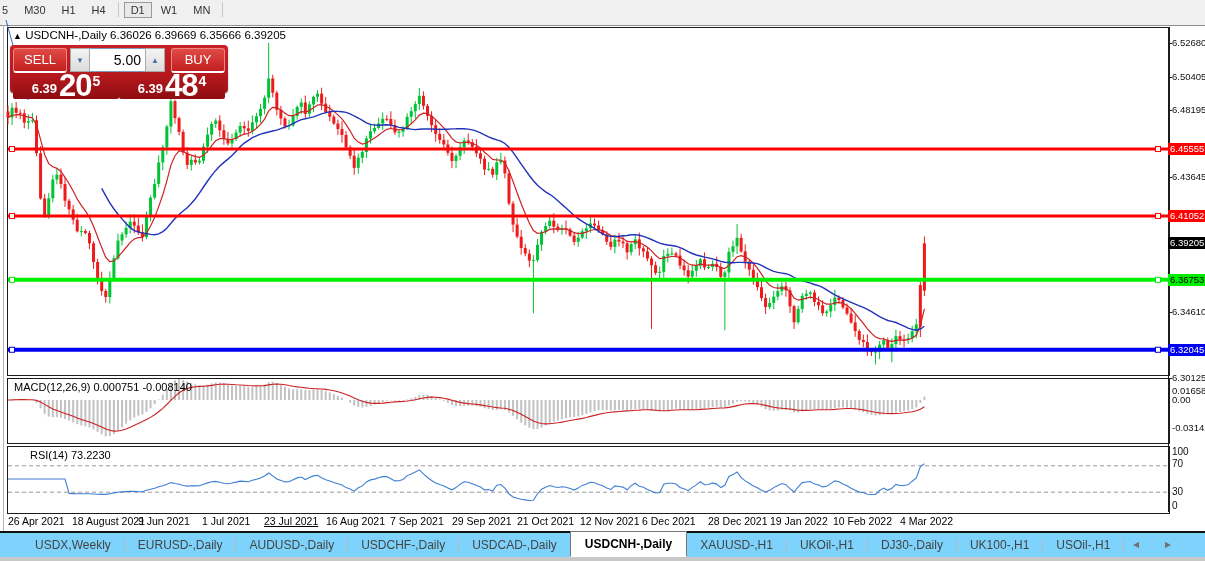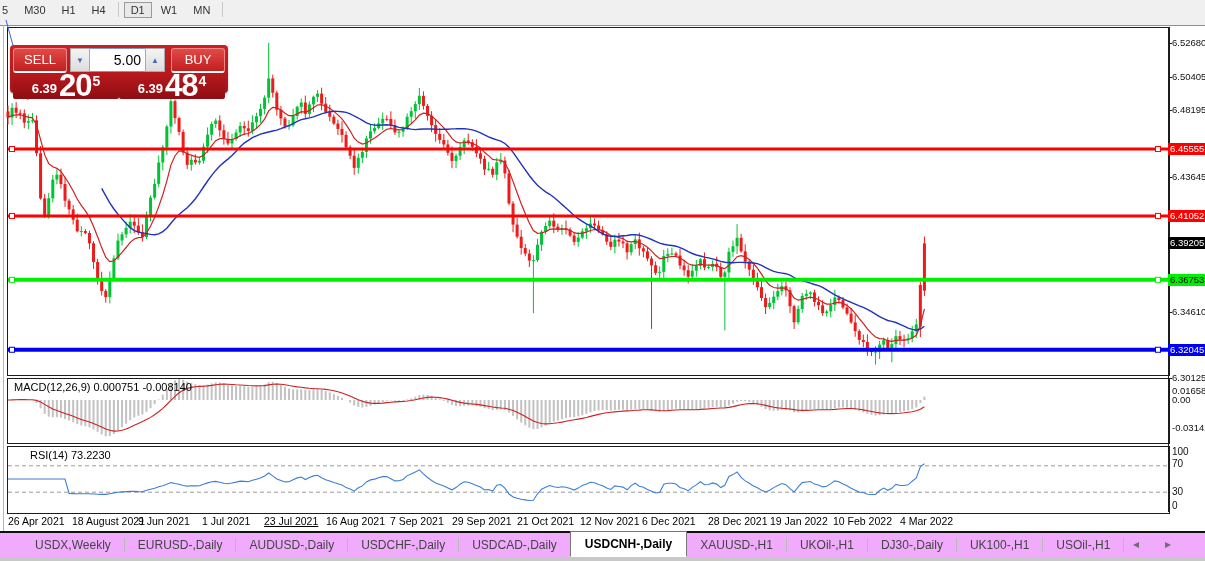--- a/index.html
+++ b/index.html
@@ -39,21 +39,21 @@
   .bigquote{position:absolute;top:29px;height:25px;width:106px;background:linear-gradient(#b8191d,#8e0d12);
         border-radius:2px;color:#fff;display:flex;align-items:flex-end;justify-content:center;cursor:pointer;}
   #sell-quote{left:3px;} #buy-quote{right:3px;}
   .q-small{font-size:13px;font-weight:bold;margin:16px 2px 3px 0;}
   .q-big{font-size:31px;font-weight:bold;line-height:26px;letter-spacing:-1px;}
   .q-sup{font-size:14px;font-weight:bold;margin:0 0 10px 1px;}
   
   .indlbl{position:absolute;font-size:11px;color:#000;white-space:nowrap;}
   
   #tabbar-line{position:absolute;left:0;top:531px;width:1205px;height:2px;background:#111;}
-  #tabbar{position:absolute;left:0;top:533px;width:1205px;height:24px;background:#f0abfc;
+  #tabbar{position:absolute;left:0;top:533px;width:1205px;height:24px;background:#7dd3fc;
           display:flex;align-items:center;font-size:12px;color:#444;}
   .tab{padding:3px 13px;cursor:pointer;white-space:nowrap;height:16px;line-height:16px;}
   .tab.active{background:#fff;border:1px solid #777;border-bottom:1px solid #fff;color:#000;font-weight:bold;margin-top:-2px;padding:4px 14px;}
   .tabsep{width:1px;height:14px;background:#b9b9b9;}
   #tab-arrows{position:absolute;right:8px;top:537px;font-size:12px;color:#6e6e6e;letter-spacing:26px;cursor:pointer;}
   #bottom-strip{position:absolute;left:0;top:557px;width:1205px;height:4px;background:#c8c8c8;}
 </style>
 </head>
 <body>
 
@@ -777,20 +777,25 @@
         <line x1="916.2790000000001" y1="400" x2="916.2790000000001" y2="407.5010494848471" stroke="#c2c2c2" stroke-width="2"></line>
         <line x1="920.3520000000001" y1="400" x2="920.3520000000001" y2="403.1888186533877" stroke="#c2c2c2" stroke-width="2"></line>
         <line x1="924.4250000000001" y1="400" x2="924.4250000000001" y2="396.65199611325636" stroke="#c2c2c2" stroke-width="2"></line>
       </g>
       <path d="M8.0 400.0L12.1 399.9L16.1 399.7L20.2 399.6L24.3 399.6L28.4 399.7L32.4 399.8L36.5 400.4L40.6 402.0L44.7 404.4L48.7 406.8L52.8 408.9L56.9 410.6L60.9 412.0L65.0 413.4L69.1 414.8L73.2 416.3L77.2 417.9L81.3 419.4L85.4 420.8L89.5 422.1L93.5 423.6L97.6 425.2L101.7 427.1L105.8 428.9L109.8 430.3L113.9 431.1L118.0 431.0L122.0 430.2L126.1 428.9L130.2 427.2L134.3 425.3L138.3 423.4L142.4 421.6L146.5 419.6L150.6 417.4L154.6 414.7L158.7 411.7L162.8 408.3L166.8 404.5L170.9 400.3L175.0 396.3L179.1 392.8L183.1 390.2L187.2 388.5L191.3 387.4L195.4 386.7L199.4 386.4L203.5 386.2L207.6 385.9L211.7 385.4L215.7 384.8L219.8 384.3L223.9 384.1L227.9 384.3L232.0 384.5L236.1 384.8L240.2 385.0L244.2 385.2L248.3 385.5L252.4 385.7L256.5 385.9L260.5 385.8L264.6 385.6L268.7 384.9L272.7 384.3L276.8 384.0L280.9 384.2L285.0 384.7L289.0 385.5L293.1 386.2L297.2 386.9L301.3 387.3L305.3 387.9L309.4 388.3L313.5 388.6L317.5 388.8L321.6 389.0L325.7 389.4L329.8 390.0L333.8 390.8L337.9 391.8L342.0 393.0L346.1 394.4L350.1 396.1L354.2 398.0L358.3 399.8L362.4 401.3L366.4 402.4L370.5 403.1L374.6 403.4L378.6 403.4L382.7 403.1L386.8 402.6L390.9 402.2L394.9 401.9L399.0 401.6L403.1 401.4L407.2 401.0L411.2 400.5L415.3 399.7L419.4 398.8L423.4 398.0L427.5 397.4L431.6 397.1L435.7 397.2L439.7 397.6L443.8 398.2L447.9 399.1L452.0 400.3L456.0 401.4L460.1 402.4L464.2 403.1L468.2 403.6L472.3 404.0L476.4 404.4L480.5 404.9L484.5 405.6L488.6 406.3L492.7 407.0L496.8 407.6L500.8 408.0L504.9 408.3L509.0 409.2L513.1 410.5L517.1 412.3L521.2 414.3L525.3 416.5L529.3 418.8L533.4 420.9L537.5 422.5L541.6 423.5L545.6 423.9L549.7 423.7L553.8 423.3L557.9 422.8L561.9 422.1L566.0 421.2L570.1 420.5L574.1 419.8L578.2 419.1L582.3 418.4L586.4 417.5L590.4 416.4L594.5 415.4L598.6 414.4L602.7 413.5L606.7 412.8L610.8 412.3L614.9 411.9L619.0 411.5L623.0 411.1L627.1 410.9L631.2 410.7L635.2 410.3L639.3 410.1L643.4 409.8L647.5 409.8L651.5 409.9L655.6 410.2L659.7 410.5L663.8 410.7L667.8 410.6L671.9 410.3L676.0 410.0L680.0 409.8L684.1 409.7L688.2 409.7L692.3 409.7L696.3 409.7L700.4 409.4L704.5 409.1L708.6 408.9L712.6 408.5L716.7 408.2L720.8 408.0L724.8 407.9L728.9 407.4L733.0 406.6L737.1 405.6L741.1 404.7L745.2 404.0L749.3 403.6L753.4 403.6L757.4 403.8L761.5 404.5L765.6 405.4L769.7 406.4L773.7 407.3L777.8 407.9L781.9 408.3L785.9 408.6L790.0 409.0L794.1 409.6L798.2 410.2L802.2 410.4L806.3 410.4L810.4 410.2L814.5 410.0L818.5 409.8L822.6 409.8L826.7 409.8L830.7 409.7L834.8 409.4L838.9 409.0L843.0 408.7L847.0 408.5L851.1 408.5L855.2 408.8L859.3 409.2L863.3 409.9L867.4 410.7L871.5 411.5L875.5 412.3L879.6 412.9L883.7 413.3L887.8 413.5L891.8 413.6L895.9 413.5L900.0 413.2L904.1 412.8L908.1 412.3L912.2 411.7L916.3 410.8L920.4 409.3L924.4 406.8" fill="none" stroke="#cc2222" stroke-width="1.1"></path>
       <line x1="8" y1="465.8" x2="1168" y2="465.8" stroke="#9a9a9a" stroke-width="1" stroke-dasharray="4 3"></line>
       <line x1="8" y1="492.2" x2="1168" y2="492.2" stroke="#9a9a9a" stroke-width="1" stroke-dasharray="4 3"></line>
       <path d="M8.0 479.0L12.1 479.0L16.1 479.0L20.2 479.0L24.3 479.0L28.4 479.0L32.4 479.0L36.5 479.0L40.6 479.0L44.7 479.0L48.7 479.0L52.8 479.0L56.9 479.0L60.9 479.0L65.0 479.0L69.1 493.5L73.2 493.6L77.2 493.7L81.3 493.7L85.4 493.7L89.5 493.8L93.5 494.0L97.6 494.2L101.7 494.4L105.8 494.4L109.8 493.7L113.9 492.9L118.0 492.2L122.0 491.9L126.1 491.6L130.2 491.3L134.3 491.4L138.3 491.6L142.4 491.7L146.5 490.3L150.6 489.2L154.6 488.3L158.7 486.8L162.8 485.8L166.8 484.3L170.9 482.6L175.0 483.5L179.1 484.3L183.1 485.5L187.2 486.1L191.3 485.7L195.4 485.9L199.4 485.7L203.5 484.2L207.6 482.9L211.7 481.8L215.7 481.4L219.8 482.3L223.9 483.2L227.9 483.7L232.0 483.0L236.1 482.1L240.2 481.1L244.2 481.4L248.3 481.8L252.4 480.3L256.5 479.2L260.5 477.9L264.6 476.0L268.7 473.0L272.7 475.9L276.8 479.0L280.9 480.5L285.0 481.9L289.0 481.7L293.1 479.7L297.2 477.9L301.3 477.0L305.3 479.5L309.4 477.5L313.5 475.9L317.5 475.3L321.6 477.8L325.7 479.8L329.8 480.9L333.8 482.5L337.9 483.7L342.0 485.0L346.1 487.6L350.1 489.1L354.2 491.2L358.3 487.8L362.4 485.9L366.4 481.9L370.5 479.9L374.6 479.1L378.6 477.8L382.7 476.6L386.8 476.6L390.9 478.7L394.9 480.9L399.0 480.7L403.1 479.5L407.2 475.6L411.2 473.9L415.3 471.9L419.4 469.8L423.4 473.9L427.5 477.5L431.6 480.5L435.7 483.0L439.7 484.6L443.8 485.9L447.9 487.9L452.0 489.8L456.0 487.6L460.1 484.2L464.2 481.7L468.2 482.2L472.3 483.7L476.4 485.6L480.5 487.1L484.5 489.9L488.6 489.5L492.7 491.0L496.8 485.2L500.8 484.5L504.9 488.1L509.0 494.0L513.1 496.9L517.1 498.2L521.2 499.3L525.3 499.9L529.3 500.5L533.4 500.3L537.5 493.8L541.6 489.2L545.6 487.2L549.7 485.5L553.8 486.8L557.9 487.5L561.9 486.8L566.0 487.2L570.1 488.6L574.1 490.1L578.2 488.1L582.3 485.4L586.4 484.1L590.4 482.2L594.5 482.8L598.6 484.5L602.7 485.8L606.7 488.1L610.8 489.5L614.9 485.9L619.0 486.5L623.0 487.1L627.1 489.8L631.2 485.6L635.2 483.2L639.3 486.3L643.4 487.2L647.5 489.4L651.5 491.2L655.6 493.0L659.7 492.4L663.8 484.3L667.8 483.3L671.9 483.2L676.0 484.0L680.0 487.4L684.1 488.8L688.2 490.7L692.3 487.4L696.3 484.9L700.4 481.7L704.5 484.7L708.6 484.5L712.6 482.9L716.7 484.1L720.8 487.6L724.8 485.3L728.9 476.4L733.0 474.6L737.1 472.0L741.1 477.4L745.2 480.9L749.3 483.3L753.4 486.0L757.4 487.8L761.5 490.2L765.6 492.0L769.7 490.3L773.7 487.6L777.8 485.4L781.9 483.5L785.9 484.7L790.0 488.7L794.1 492.0L798.2 486.9L802.2 482.6L806.3 482.0L810.4 481.5L814.5 484.1L818.5 485.0L822.6 486.9L826.7 486.2L830.7 483.6L834.8 480.9L838.9 481.7L843.0 484.0L847.0 485.8L851.1 488.2L855.2 490.2L859.3 492.1L863.3 492.5L867.4 494.3L871.5 494.5L875.5 494.4L879.6 490.5L883.7 488.1L887.8 490.3L891.8 488.3L895.9 484.4L900.0 485.5L904.1 485.5L908.1 484.8L912.2 481.2L916.3 478.0L920.4 466.6L924.4 463.7" fill="none" stroke="#3e7fd4" stroke-width="1.1"></path>
     </svg>
 
+  <div class="title" style="left:13px;top:29px;">
+    <span style="font-size:9px;">▲</span>
+    <span>USDCNH-,Daily</span>
+    <span>6.36026 6.39669 6.35666 6.39205</span>
+  </div>
 
   <div class="indlbl" style="left:14px;top:381px;">MACD(12,26,9) 0.000751 -0.008140</div>
   <div class="indlbl" style="left:14px;top:449px;margin-left:16px;">RSI(14) 73.2230</div>
 
   <div id="trade-panel">
     <div class="tp-btn" id="sell-btn">SELL</div>
     <div id="vol-group">
       <div class="spin">▼</div>
       <input id="vol-input" value="5.00" style="">
       <div class="spin">▲</div>

